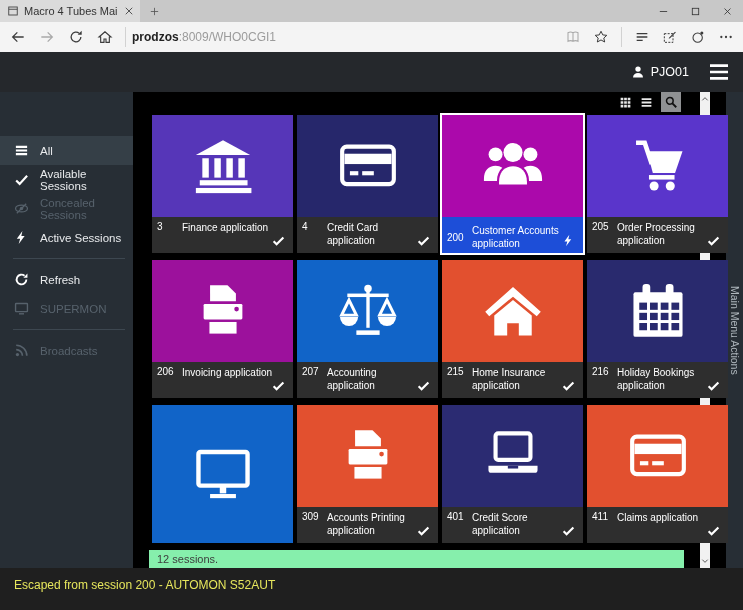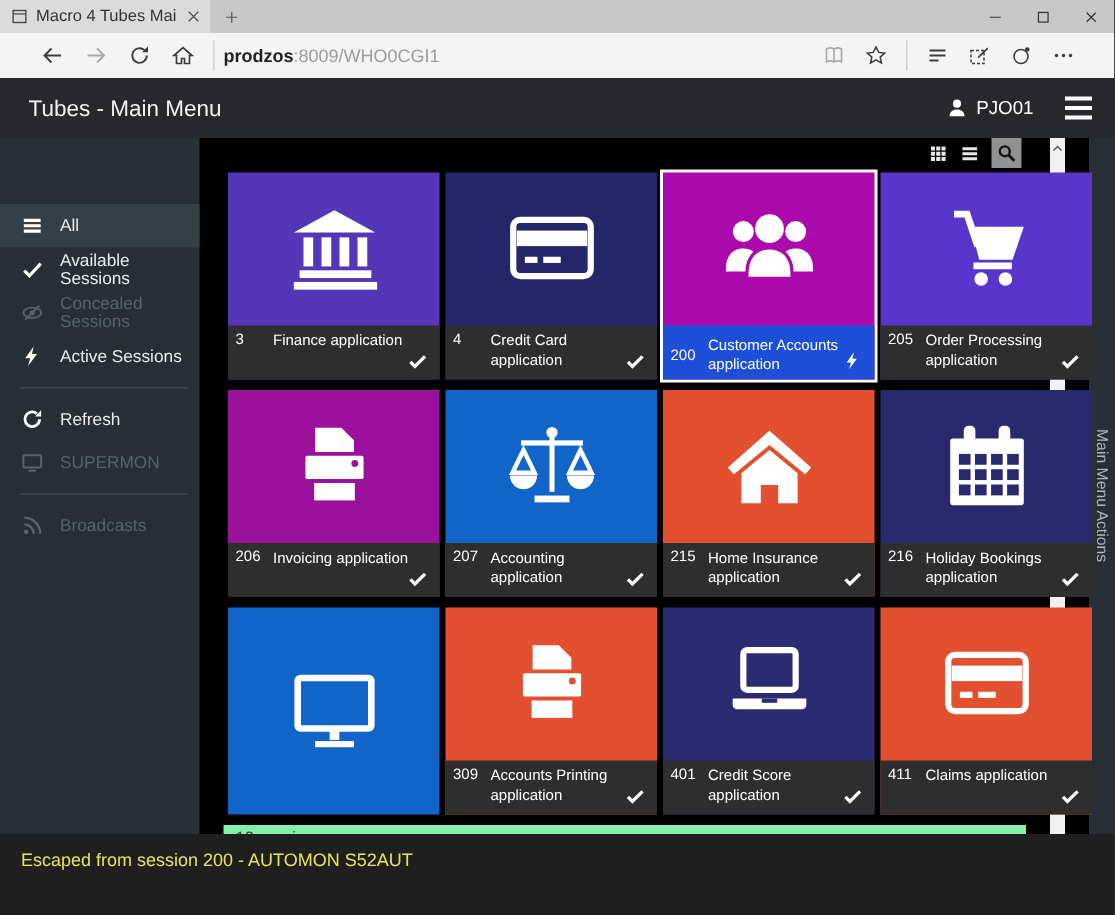--- a/index.html
+++ b/index.html
@@ -12,21 +12,21 @@
   .tab { width:140px; background:#dbdbdb; display:flex; align-items:center; padding:0 5px 0 7px; gap:5px; font-size:11px; color:#333; white-space:nowrap; overflow:hidden; }
   .tab .ic { width:12px; height:12px; flex:0 0 auto; color:#444; }
   .tab-title { flex:1; overflow:hidden; }
   .tab-close { width:14px; height:14px; color:#555; flex:0 0 auto; }
   .newtab { width:28px; display:flex; align-items:center; justify-content:center; color:#555; }
   .newtab .ic { width:11px; height:11px; }
   .win-controls { margin-left:auto; display:flex; }
   .win-btn { width:32px; display:flex; align-items:center; justify-content:center; color:#333; }
   .win-btn .ic { width:11px; height:11px; }
 
-  .addressbar { height:30px; background:#f4f4f4; display:flex; align-items:center; padding:0 20px; }
+  .addressbar { height:30px; background:#f4f4f4; display:flex; align-items:center; padding:0 3px; }
   .nav-btn { width:29px; height:26px; display:flex; align-items:center; justify-content:center; color:#3c3c3c; }
   .nav-btn .ic { width:16px; height:16px; }
   .nav-btn.disabled { color:#a9a9a9; }
   .vdiv { width:1px; height:20px; background:#d2d2d2; margin:0 6px; }
   .url { flex:1; font-size:12px; color:#9b9b9b; display:flex; align-items:center; gap:0; overflow:hidden; white-space:nowrap; }
   .url .host { color:#222; font-weight:bold; }
   .chrome-right { display:flex; align-items:center; }
   .chrome-right .nav-btn { width:28px; }
 
   
@@ -64,21 +64,21 @@
   .tile-status { position:absolute; right:8px; bottom:6px; width:13px; height:13px; color:#fff; }
 
   .status-bar { height:18px; background:#86efac; color:#3d3d3d; font-size:11px; display:flex; align-items:center; padding-left:8px; flex:0 0 auto; }
 
   .vscroll { width:10px; background:#f1f1f1; flex:0 0 auto; display:flex; flex-direction:column; justify-content:space-between; align-items:center; padding:3px 0; }
   .vscroll .ic { width:8px; height:8px; color:#5a5a5a; }
 
   .action-panel { width:17px; background:#272e35; flex:0 0 auto; display:flex; align-items:center; justify-content:center; }
   .action-panel .vtext { writing-mode:vertical-rl; font-size:10.5px; color:#aeb6bc; white-space:nowrap; }
 
-  .bottom-strip { position:absolute; left:0; right:0; bottom:0; height:54px; background:#1f1f1f; padding:10px 0 0 14px; font-size:12px; }
+  .bottom-strip { position:absolute; left:0; right:0; bottom:0; height:42px; background:#1f1f1f; padding:10px 0 0 14px; font-size:12px; }
 
   .ic svg, .tile-status svg, .ctb-icon svg, .ctb-search svg { width:100%; height:100%; display:block; }
   .ctb-icon svg { width:13px; height:13px; }
 </style>
 </head>
 <body>
 
 <div class="window">
 
   <div class="tabbar">
@@ -208,21 +208,20 @@
               <circle cx="5" cy="12" r="1.7" fill="currentColor"></circle>
               <circle cx="12" cy="12" r="1.7" fill="currentColor"></circle>
               <circle cx="19" cy="12" r="1.7" fill="currentColor"></circle>
             </svg>
           </span>
         </div>
     </div>
   </div>
 
   <div class="appheader">
-    <span class="app-title">Tubes - Main Menu</span>
     <div class="userbox">
       <span class="ic">
           <svg viewBox="0 0 24 24">
             <circle cx="12" cy="7" r="4.6" fill="currentColor"></circle>
             <path d="M3.5 21.5c0-5.2 3.8-7.8 8.5-7.8s8.5 2.6 8.5 7.8z" fill="currentColor"></path>
           </svg>
         </span>
       <span>PJO01</span>
     </div>
     <div class="hamburger">

